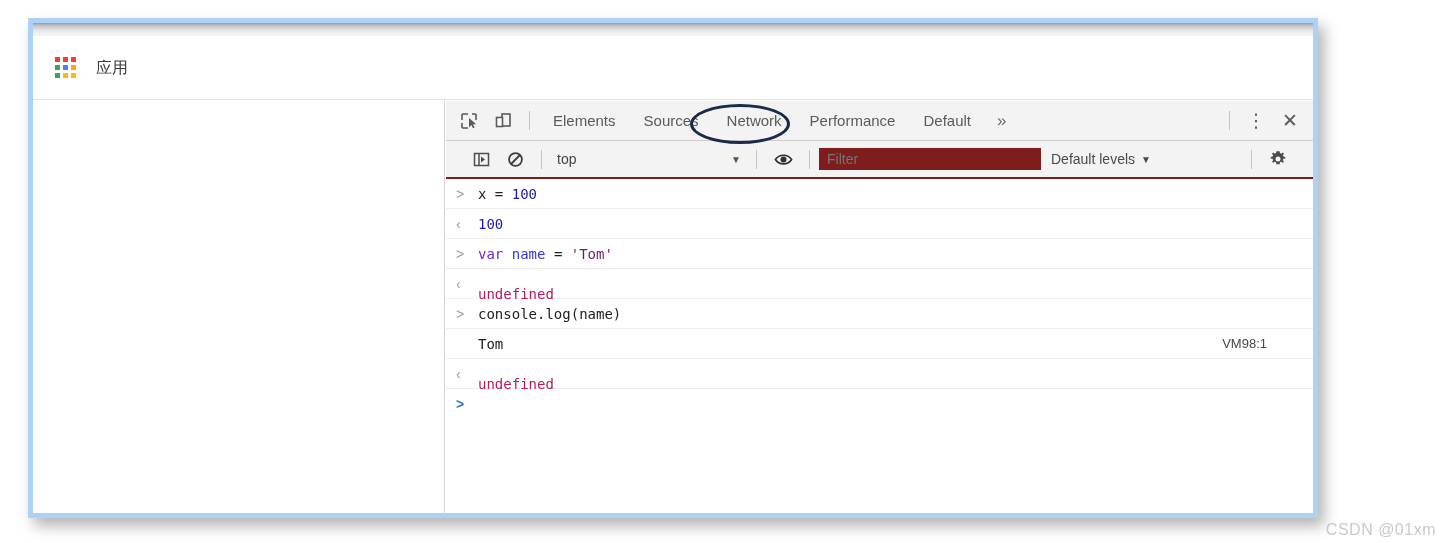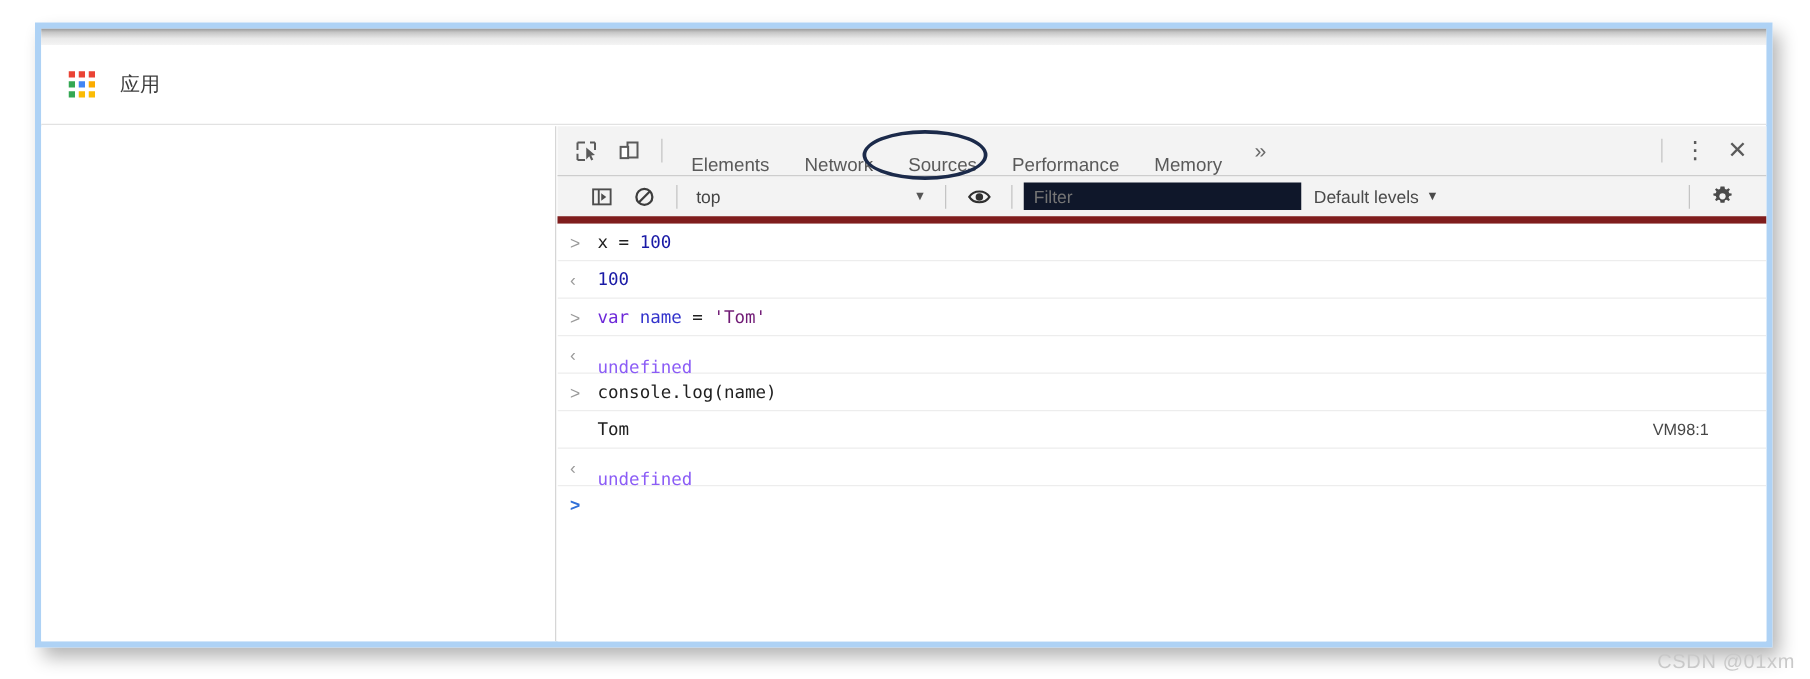--- a/index.html
+++ b/index.html
@@ -16,21 +16,21 @@
     width: 1448px;
     height: 543px;
     background: #ffffff;
   }
 
   
   .window-frame {
     position: absolute;
     left: 28px;
     top: 18px;
-    width: 1390px;
+    width: 1290px;
     height: 500px;
     background: #ffffff;
     border: 5px solid #aed2f5;
     box-shadow: 6px 8px 14px rgba(0,0,0,0.30);
   }
 
   
   .chrome-strip {
     position: absolute;
     left: 0; top: 0;
@@ -106,21 +106,21 @@
   }
   .vsep {
     width: 1px; height: 19px;
     background: #c4c4c4;
     margin: 0 9px;
     flex: 0 0 auto;
   }
   .dt-tab {
     position: relative;
     height: 40px;
-    display: flex; align-items: flex-end;
+    display: flex; align-items: center;
     padding: 0 14px;
     font-size: 15px;
     color: #5a5a5a;
     white-space: nowrap;
     flex: 0 0 auto;
   }
   .dt-tab.active { color: #3b3b3b; }
   .dt-tab.active::after {
     content: "";
     position: absolute;
@@ -147,40 +147,40 @@
     border-radius: 50%;
     pointer-events: none;
     z-index: 5;
   }
 
   
   .dt-filterbar {
     height: 38px;
     flex: 0 0 38px;
     background: #f3f3f3;
-    border-bottom: 6px solid #7f1d1d;
+    border-bottom: 2px solid #7f1d1d;
     display: flex;
     align-items: center;
     padding: 0 18px;
   }
   .ctx-select {
     display: flex;
     align-items: center;
     width: 196px;
     height: 24px;
     padding: 0 6px;
     font-size: 14px;
     color: #444;
     flex: 0 0 auto;
   }
   .ctx-select .caret { margin-left: auto; font-size: 10px; color: #555; }
   .filter-input {
     width: 222px;
     height: 22px;
-    background: #0f172a;
+    background: #7f1d1d;
     border: none;
     outline: none;
     font-size: 14px;
     color: #8d8d8d;
     font-family: "Liberation Sans", sans-serif;
     padding: 0 8px;
     flex: 0 0 auto;
   }
   .levels {
     font-size: 14px;
@@ -223,21 +223,21 @@
     right: 46px;
     font-family: "Liberation Sans", sans-serif;
     font-size: 13px;
     color: #474747;
   }
   .tok-plain  { color: #202020; }
   .tok-num    { color: #1a1aa6; }
   .tok-kw     { color: #6d28d9; }
   .tok-var    { color: #3333cc; }
   .tok-str    { color: #701a75; }
-  .tok-muted  { color: #8b5cf6; margin-top: 20px; }
+  .tok-muted  { color: #be185d; margin-top: 20px; }
 
   
   .watermark {
     position: absolute;
     right: 12px;
     bottom: 4px;
     font-size: 16px;
     color: #c9c9c9;
     font-family: "Liberation Sans", sans-serif;
     letter-spacing: 0.5px;
@@ -286,30 +286,30 @@
             <rect x="2.5" y="5.5" width="6" height="9" stroke="#5a5a5a" stroke-width="1.6" fill="#ffffff"></rect>
           </svg>
         </div>
 
         <div class="vsep"></div>
 
         <div class="dt-tab">
           <span>Elements</span>
         </div>
         <div class="dt-tab">
+          <span>Sources</span>
+        </div>
+        <div class="dt-tab">
           <span>Network</span>
-        </div>
-        <div class="dt-tab">
-          <span>Sources</span>
         </div>
         <div class="dt-tab">
           <span>Performance</span>
         </div>
         <div class="dt-tab">
-          <span>Memory</span>
+          <span>Default</span>
         </div>
         <div class="dt-more">»</div>
 
         <div class="spacer"></div>
 
         <div class="vsep"></div>
 
         <div class="dt-iconbtn">
           <span style="font-size:19px;color:#5a5a5a;line-height:1;">⋮</span>
         </div>

